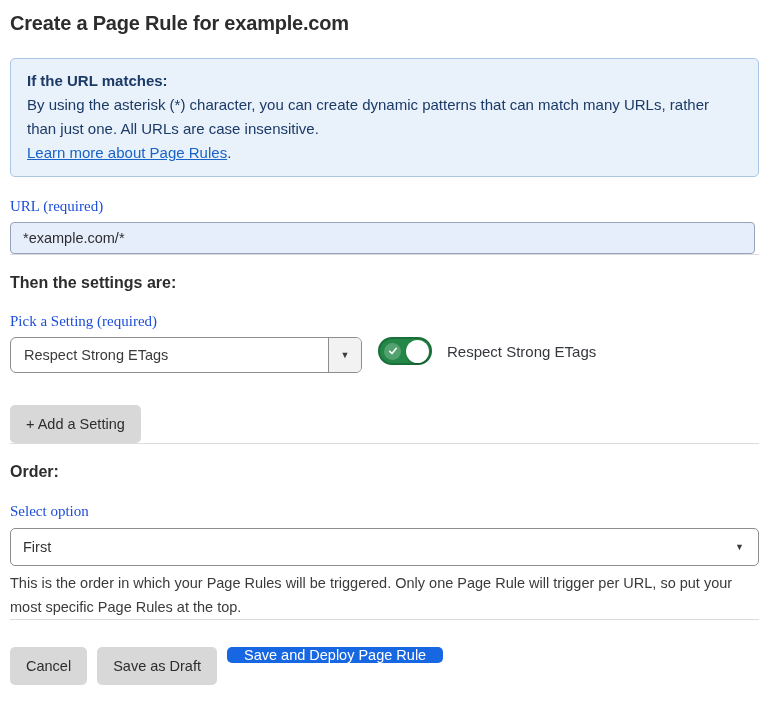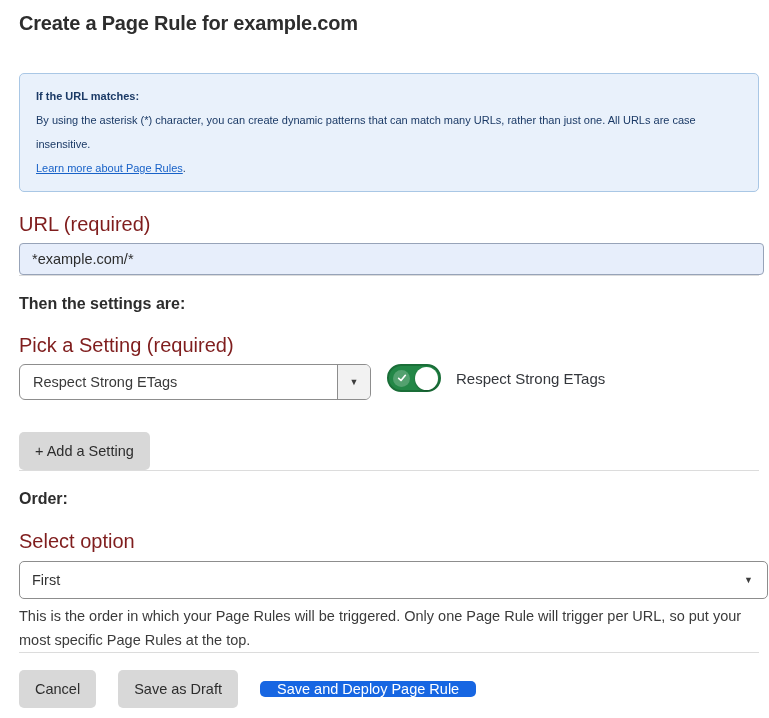--- a/index.html
+++ b/index.html
@@ -4,52 +4,53 @@
 <style>
   * { box-sizing: border-box; margin: 0; padding: 0; }
   html, body { background: #ffffff; }
   body {
     width: 769px;
     height: 718px;
     font-family: "Liberation Sans", "DejaVu Sans", sans-serif;
     color: #2d2d2d;
     overflow: hidden;
   }
-  .container { padding: 10px 10px 0 19px; }
+  .container { padding: 10px 10px 0 10px; }
 
   h1.page-title {
     font-size: 20px;
     font-weight: 700;
     color: #2d2d2d;
     letter-spacing: -0.2px;
     margin-top: 2px;
   }
 
   .info-box {
-    margin-top: 38px;
+    margin-top: 23px;
     background: var(--info-bg, #e9f1fb);
     border: 1px solid var(--info-border, #a9c7e5);
     border-radius: 5px;
     padding: 10px 16px 11px 16px;
     color: var(--info-text, #1b3a66);
-    font-size: 11px;
+    font-size: 15px;
     line-height: 24px;
   }
   .info-box .info-heading { font-weight: 700; }
   .info-box a {
     color: var(--link, #1862c8);
     text-decoration: underline;
     cursor: pointer;
   }
 
   .field-label {
     display: block;
     margin-top: 21px;
-    font-size: 20px;
-    color: #7f1d1d;
+    font-size: 15px;
+    color: #1d4ed8;
+    font-family: Liberation Serif, serif;
   }
 
   .url-input {
     margin-top: 7px;
     width: 745px;
     height: 32px;
     background: var(--url-input-bg, #e7eefb);
     border: 1px solid #97a3b8;
     border-radius: 4px;
     padding: 0 12px;
@@ -183,24 +184,23 @@
 
   .help-text {
     margin-top: 5px;
     font-size: 14.5px;
     line-height: 24px;
     color: #3b3b3b;
     max-width: 745px;
   }
 
   .actions {
-    margin-top: 17px;
-    display: flex;
-    align-items: center;
-    gap: 22px;
+    margin-top: 27px;
+    display: flex;
+    gap: 10px;
   }
 </style>
 </head>
 <body>
 
 <div class="container">
 
   <h1 class="page-title">Create a Page Rule for example.com</h1>
 
   <div class="info-box">

